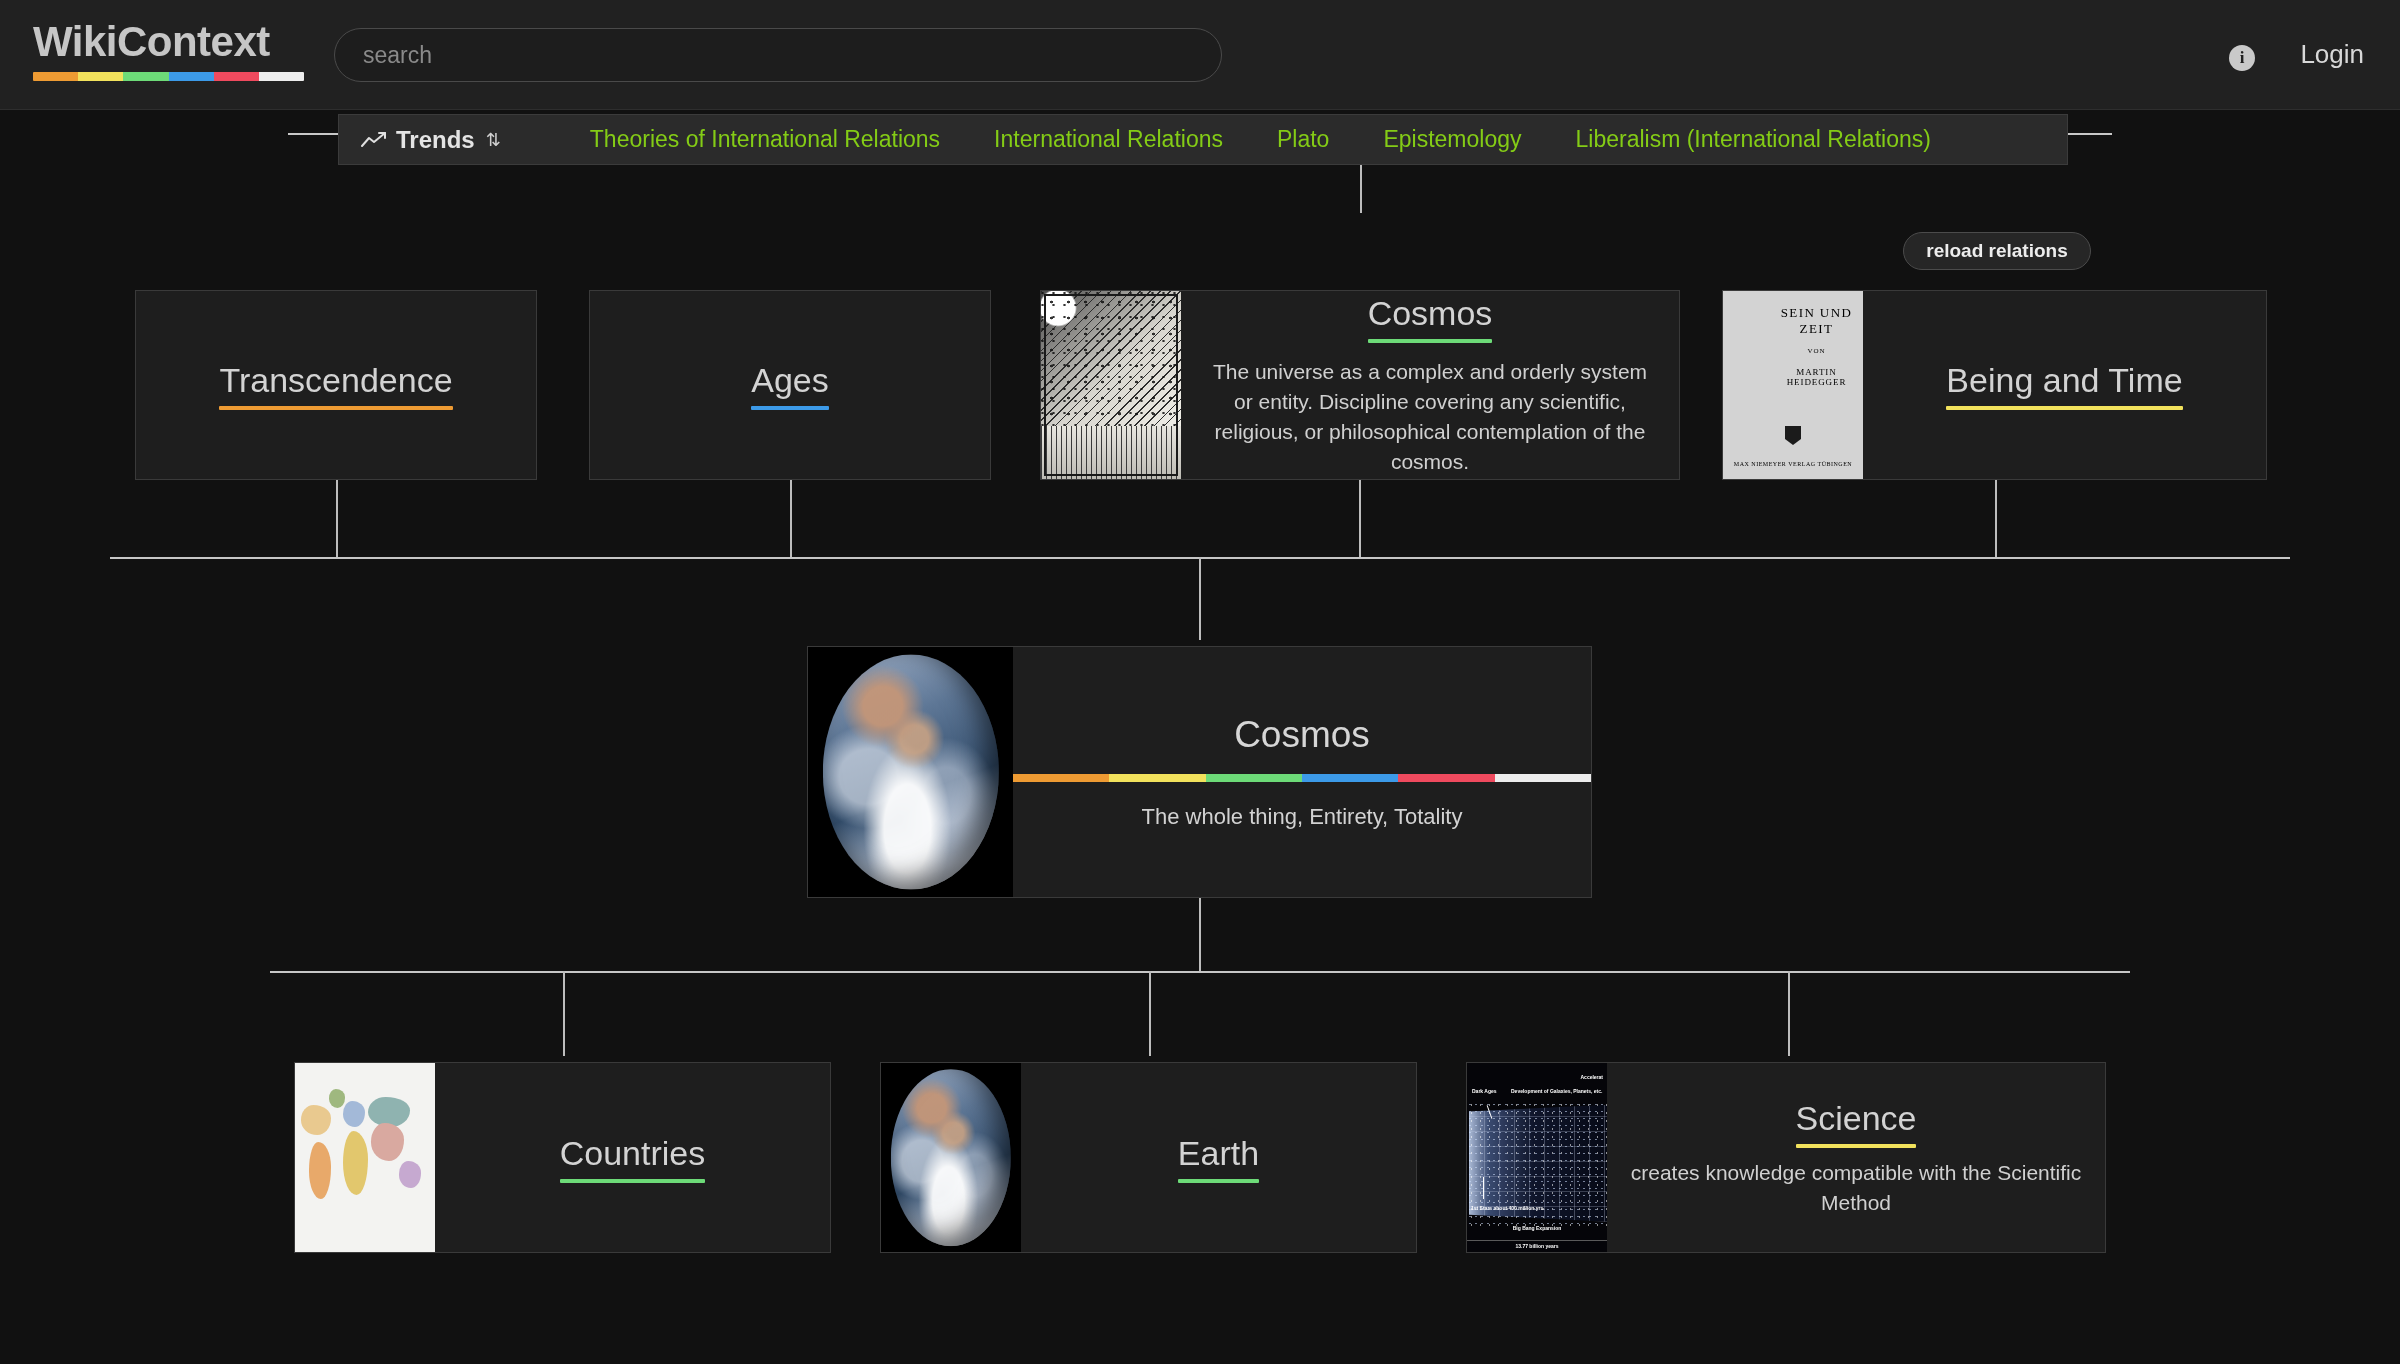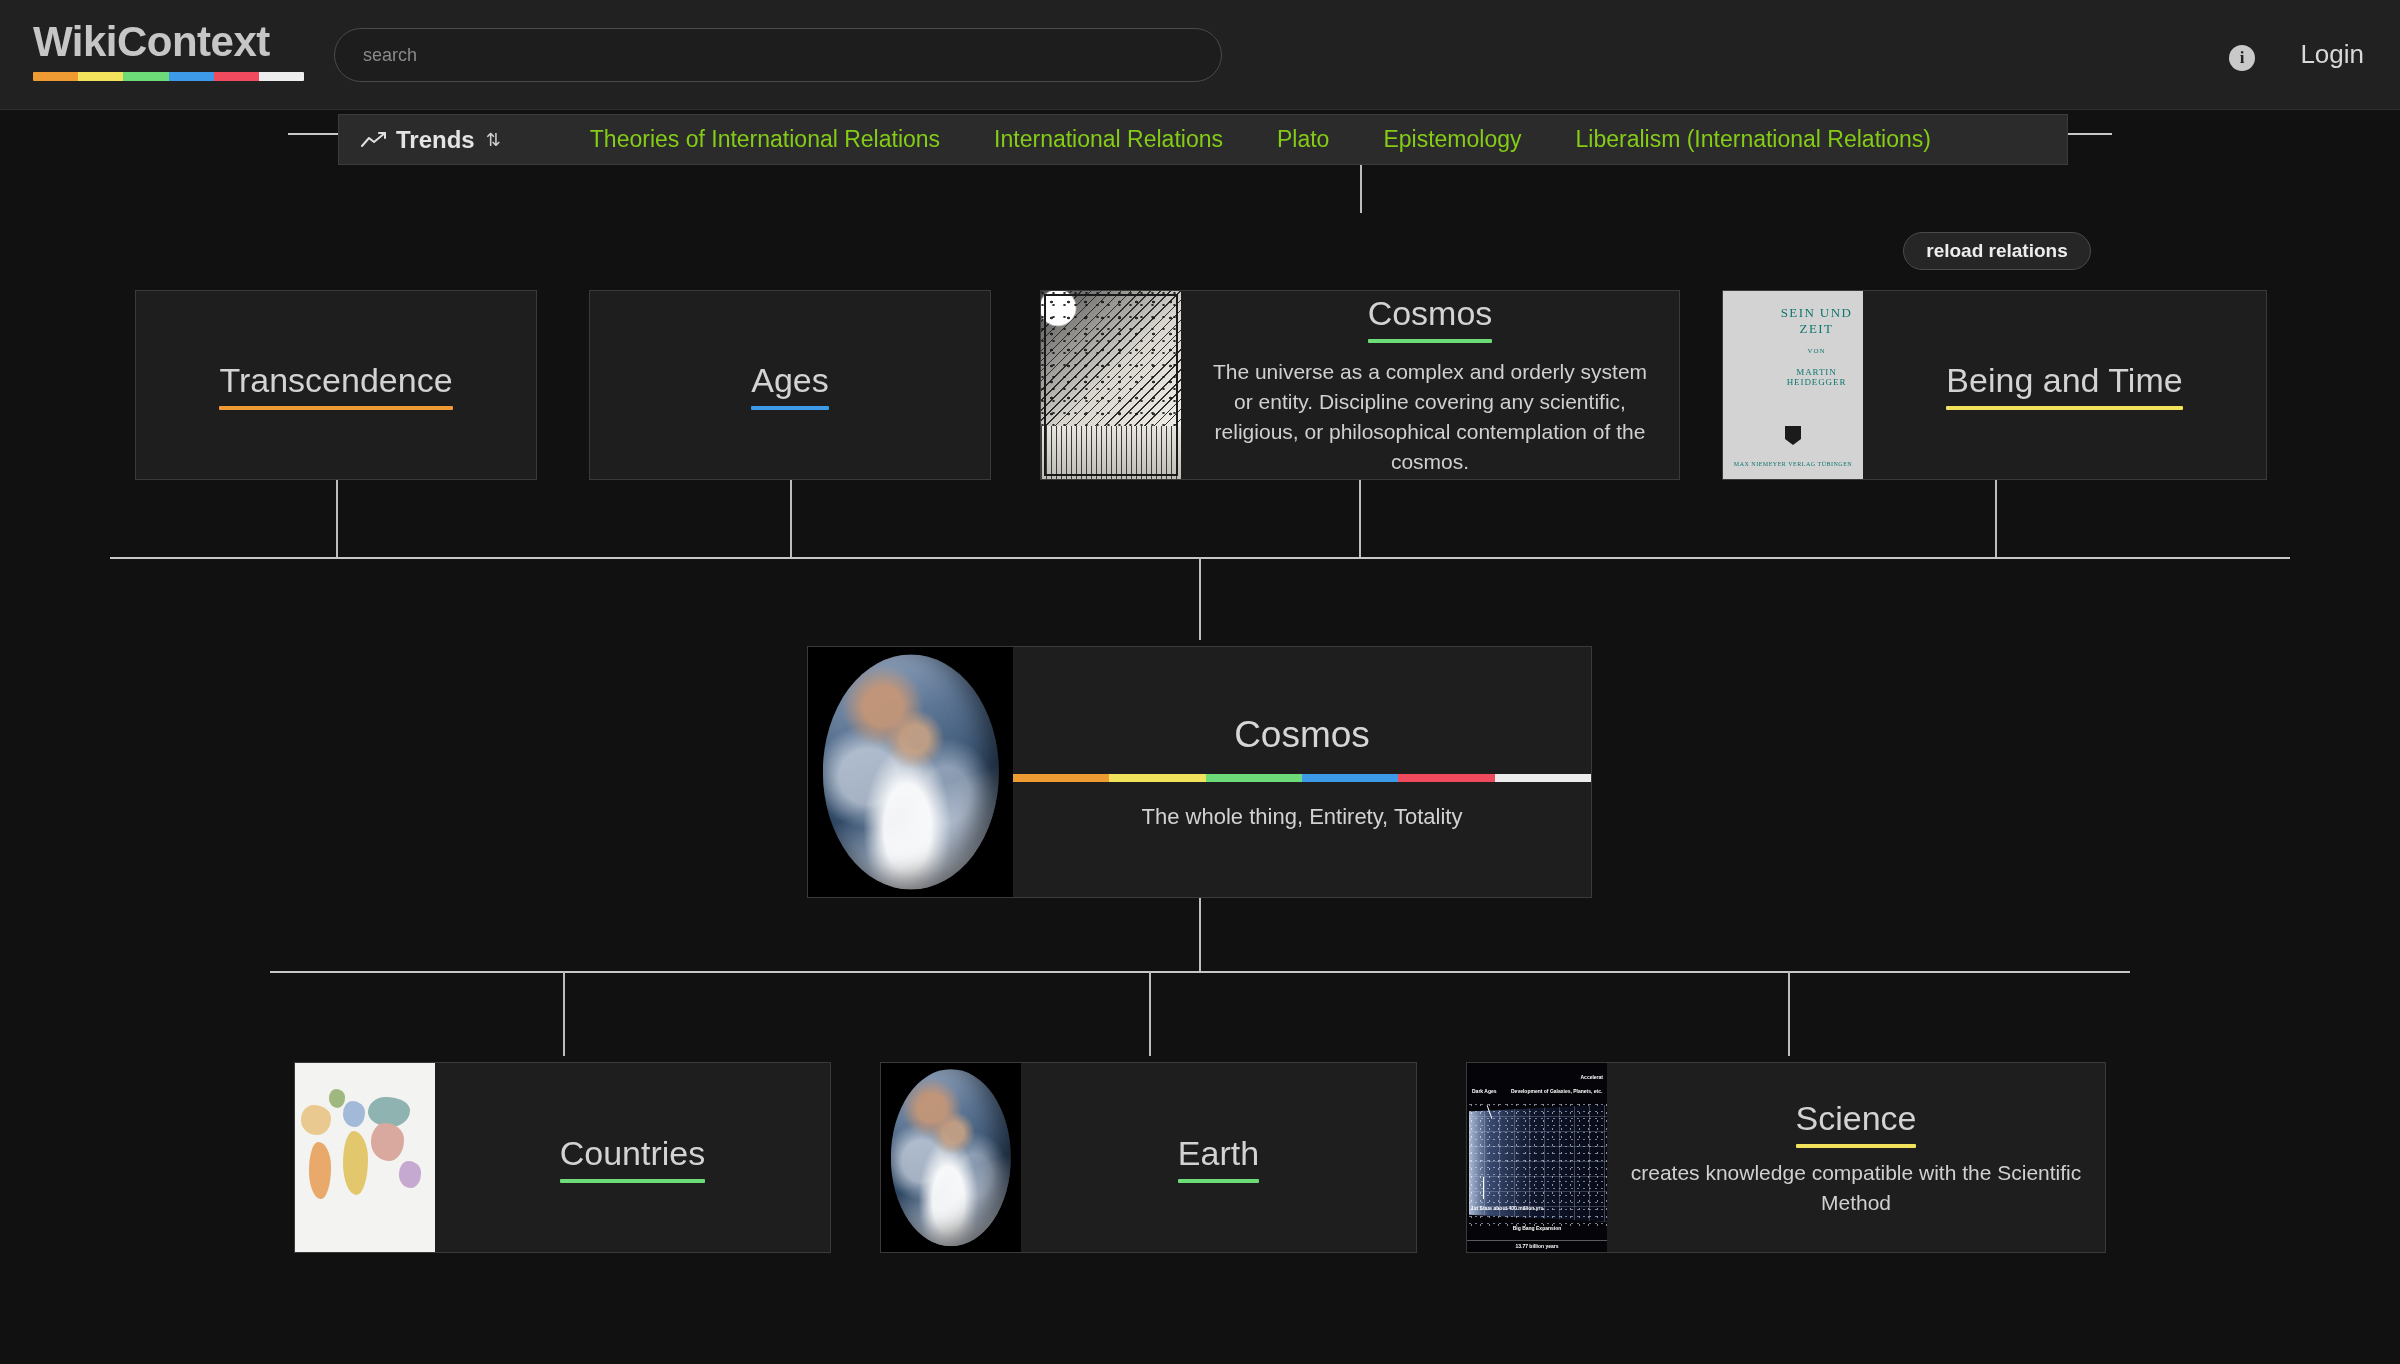--- a/index.html
+++ b/index.html
@@ -64,21 +64,21 @@
     border-radius: 28px;
     background: #1d1d1d;
   }
   .search-box input {
     width: 100%;
     height: 100%;
     background: transparent;
     border: none;
     outline: none;
     color: #d6d6d6;
-    font-size: 18px;
+    font-size: 23px;
     padding: 0 28px;
     font-family: "Liberation Sans", sans-serif;
   }
   .search-box input::placeholder { color: #8a8a8a; }
 
   .info-icon {
     position: absolute;
     right: 145px;
     top: 45px;
     width: 26px;
@@ -336,21 +336,21 @@
       linear-gradient(180deg, #e8e6df 0%, #bdbbb4 100%);
   }
   .cosmos-frame {
     position: absolute; inset: 3px;
     border: 2px solid #1a1a1a;
   }
 
   .thumb-book {
     width: 100%; height: 100%;
     background: #d3d3d3;
-    color: #0f766e;
+    color: #000000;
     font-family: "Liberation Serif", serif;
     text-align: center;
     padding-top: 14px;
     position: relative;
     padding-left: 47px;
   }
   .book-t1 { font-size: 13px; letter-spacing: 1.4px; font-variant: small-caps; }
   .book-t2 { font-size: 7px; letter-spacing: 1px; margin-top: 10px; font-variant: small-caps;}
   .book-t3 { font-size: 9px; letter-spacing: 0.9px; margin-top: 12px; font-variant: small-caps;}
   .book-seal {

